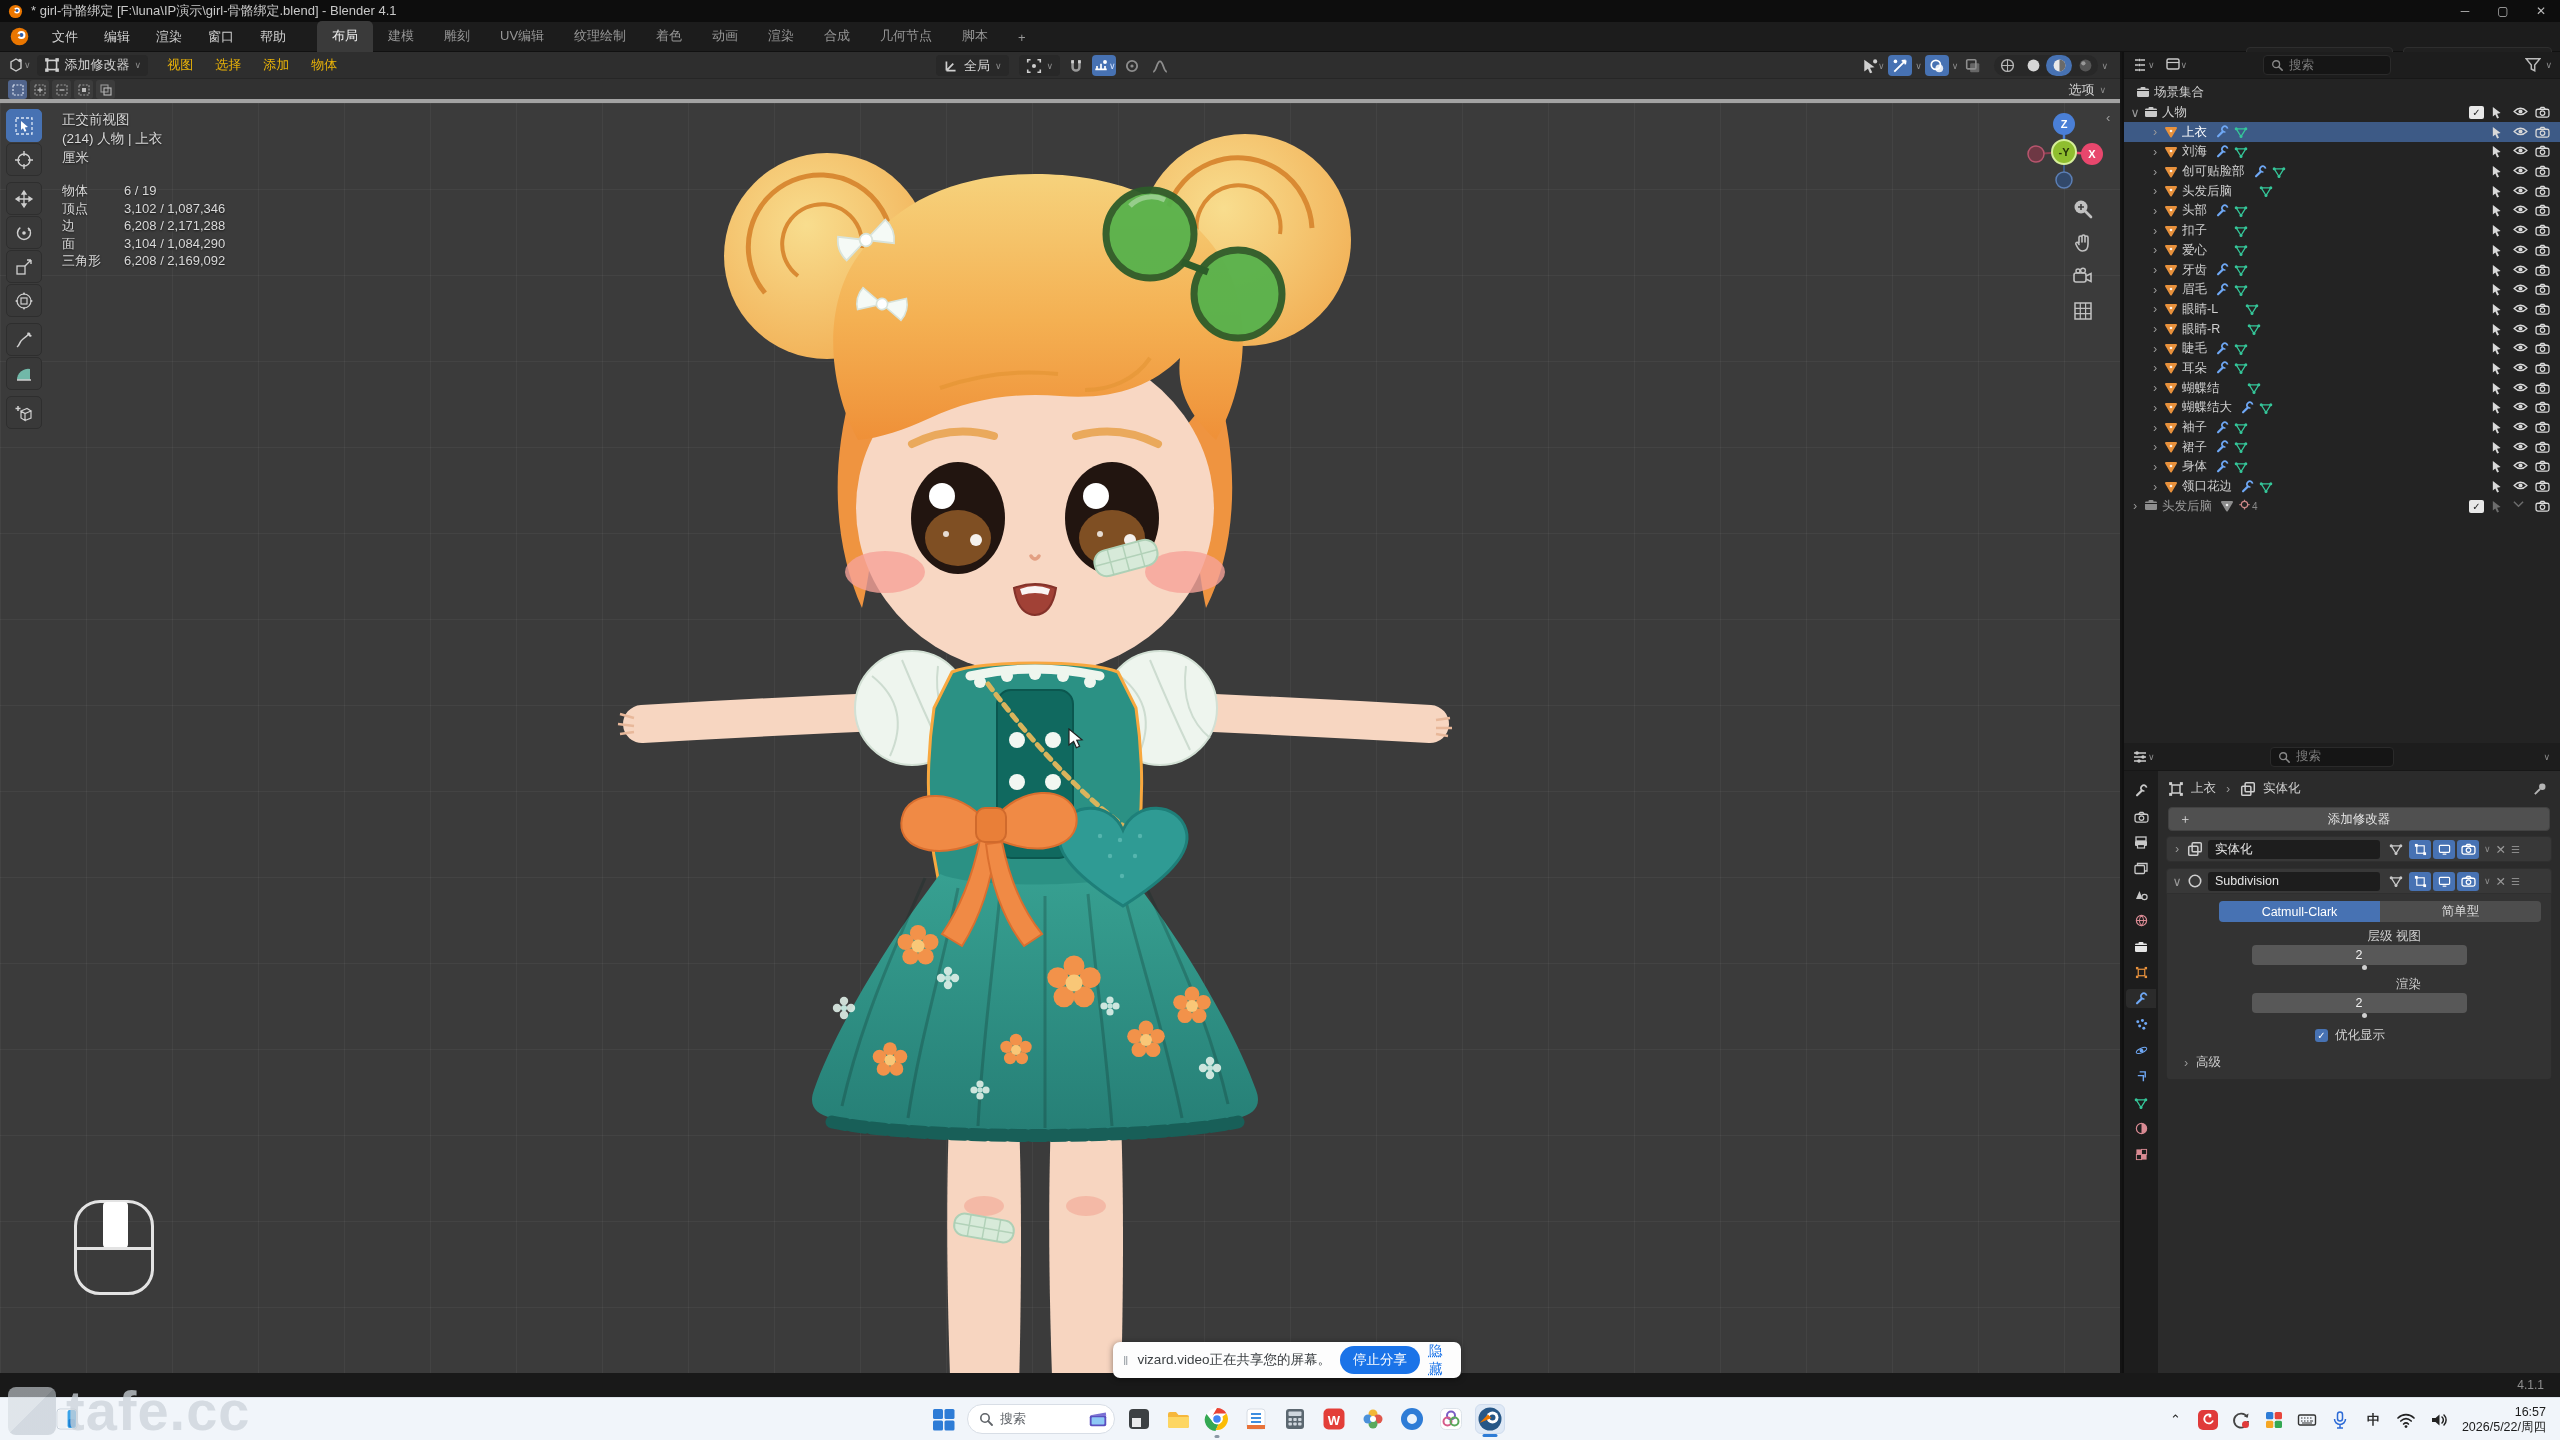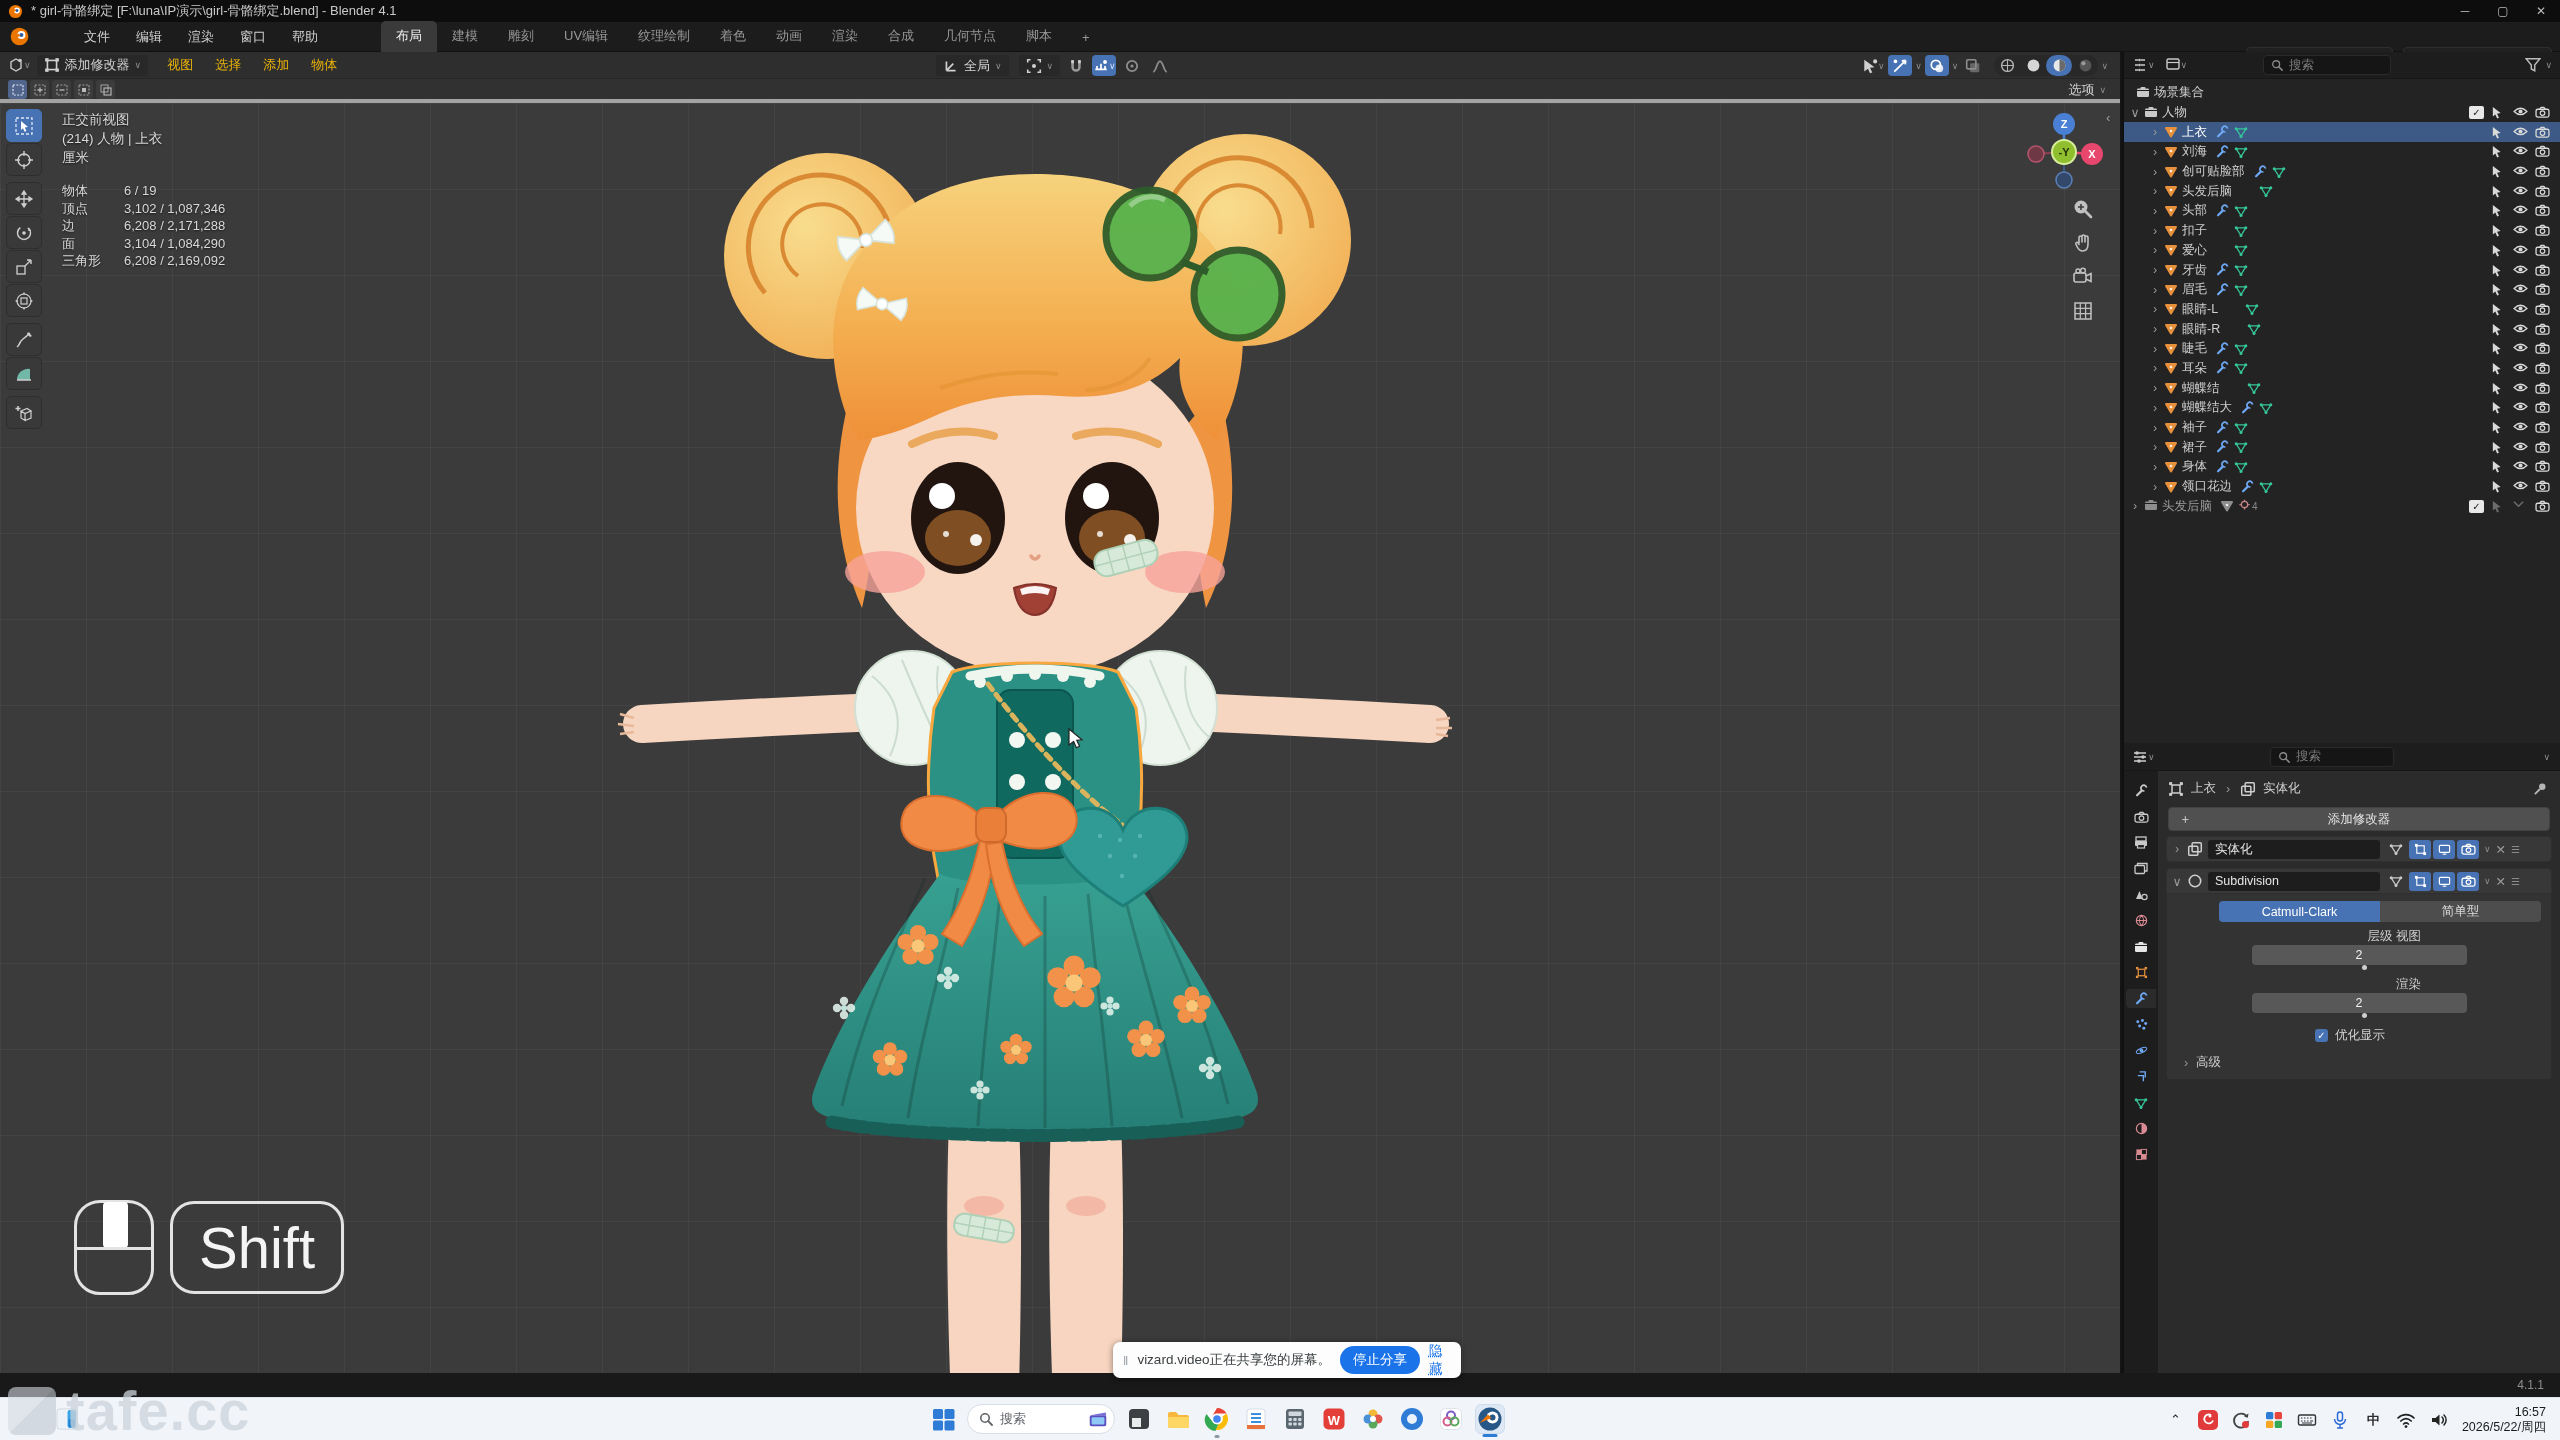--- a/index.html
+++ b/index.html
@@ -9,21 +9,21 @@
   svg { display:block; }
 
   
   #titlebar { left:0; top:0; width:2560px; height:22px; background:#0d0d0d;
     color:#c9c9c9; font-size:13px; display:flex; align-items:center; }
   #titlebar .blogo { width:15px; height:15px; margin:0 8px 0 8px; }
   .winbtns { position:absolute; right:0; top:0; height:22px; display:flex; }
   .winbtn { width:38px; height:22px; display:flex; align-items:center; justify-content:center; color:#bbb; font-size:12px; }
 
   
-  #topbar { left:0; top:22px; width:2560px; height:30px; background:#1c1c1c; display:flex; align-items:center; border-bottom:1px solid #111;gap:32px; }
+  #topbar { left:0; top:22px; width:2560px; height:30px; background:#1c1c1c; display:flex; align-items:center; border-bottom:1px solid #111; }
   #topbar .blogo { width:19px; height:19px; margin:0 10px 0 10px; }
   .menu-item { color:#d0d0d0; font-size:13px; padding:4px 13px; border-radius:4px; }
   #ws-list { display:flex; margin-left:18px; height:30px; align-items:flex-end; }
   .ws-tab { color:#979797; font-size:13px; padding:6px 15px 7px; border-radius:5px 5px 0 0; }
   .ws-tab.active { background:#3a3a3a; color:#f0f0f0; }
   #topbar-right { position:absolute; right:8px; top:25px; display:flex; gap:10px; }
   .id-widget { display:flex; align-items:center; background:#202020; border:1px solid #2e2e2e; border-radius:4px; height:24px; padding:0 6px; color:#d6d6d6; font-size:13px; gap:6px; }
   .id-widget .dim { color:#8d8d8d; font-size:10px; }
 
   
@@ -773,21 +773,20 @@
           <path d="M3 8.3 H19 M3 13.6 H19 M8.3 3 V19 M13.6 3 V19" stroke="#d9d9d9" stroke-width="1.2"></path>
         </svg>
       </span>
   </div>
 
   <div class="abs" id="key-overlay">
     <div id="mouse-ico">
         <div class="mmb"></div>
         <div class="mid"></div>
       </div>
-    <div id="key-box">Shift</div>
   </div>
 
   <svg class="abs" id="vp-cursor" width="17" height="22" viewBox="0 0 17 22">
     <path d="M1,1 L1,17 L5.6,13.4 L8.4,19.8 L11.6,18.2 L8.8,12.2 L14,11.8 Z" fill="#fff" stroke="#222" stroke-width="1.2"></path>
   </svg>
 </div>
 
 <div class="abs" id="outliner">
   <div id="ol-header">
     <span class="hdr-ico" style="margin-left:8px;">

